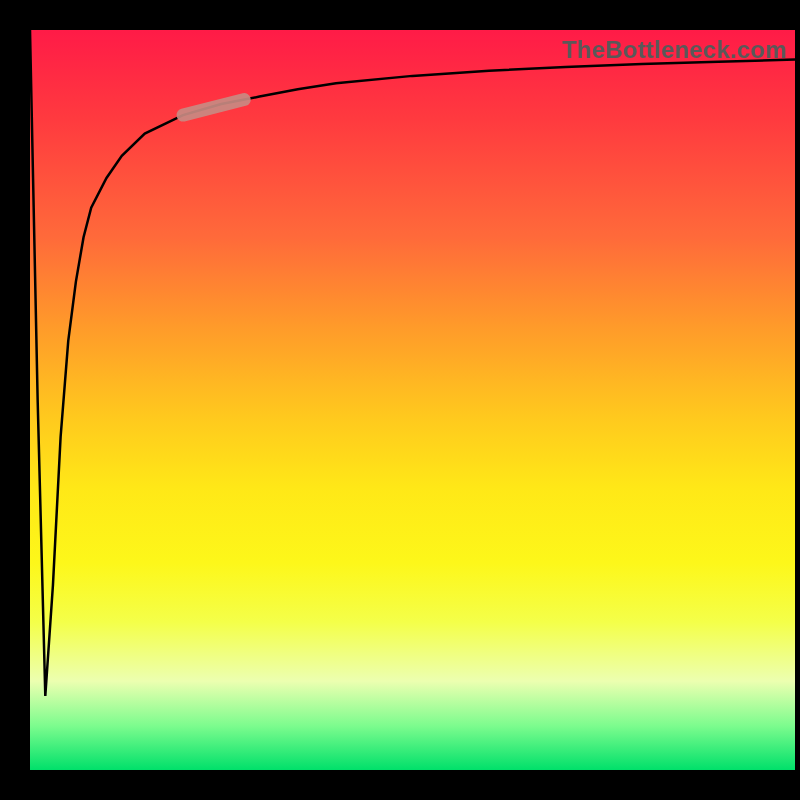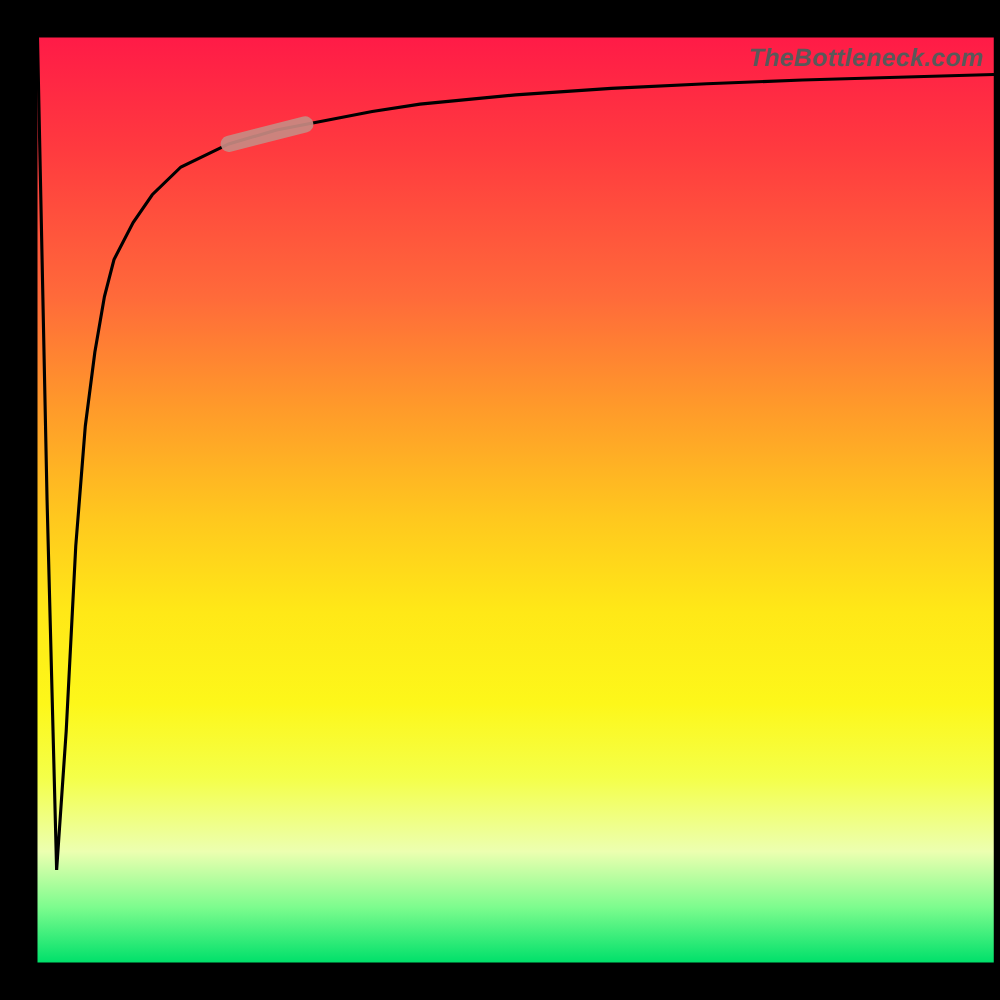--- a/index.html
+++ b/index.html
@@ -31,25 +31,24 @@
       #ecffb0 88%,
       #7dfc8e 94%,
       #00e06a 100%
     );
   }
 
   .attribution {
     position: absolute;
     top: 6px;
     right: 8px;
-    font-size: 20px;
+    font-size: 24px;
     font-weight: 600;
     color: #595959;
     letter-spacing: 0.2px;
-    font-style: italic;
   }
 
   svg.curve {
     position: absolute;
     left: 0;
     top: 0;
     width: 765px;
     height: 740px;
     overflow: visible;
   }

